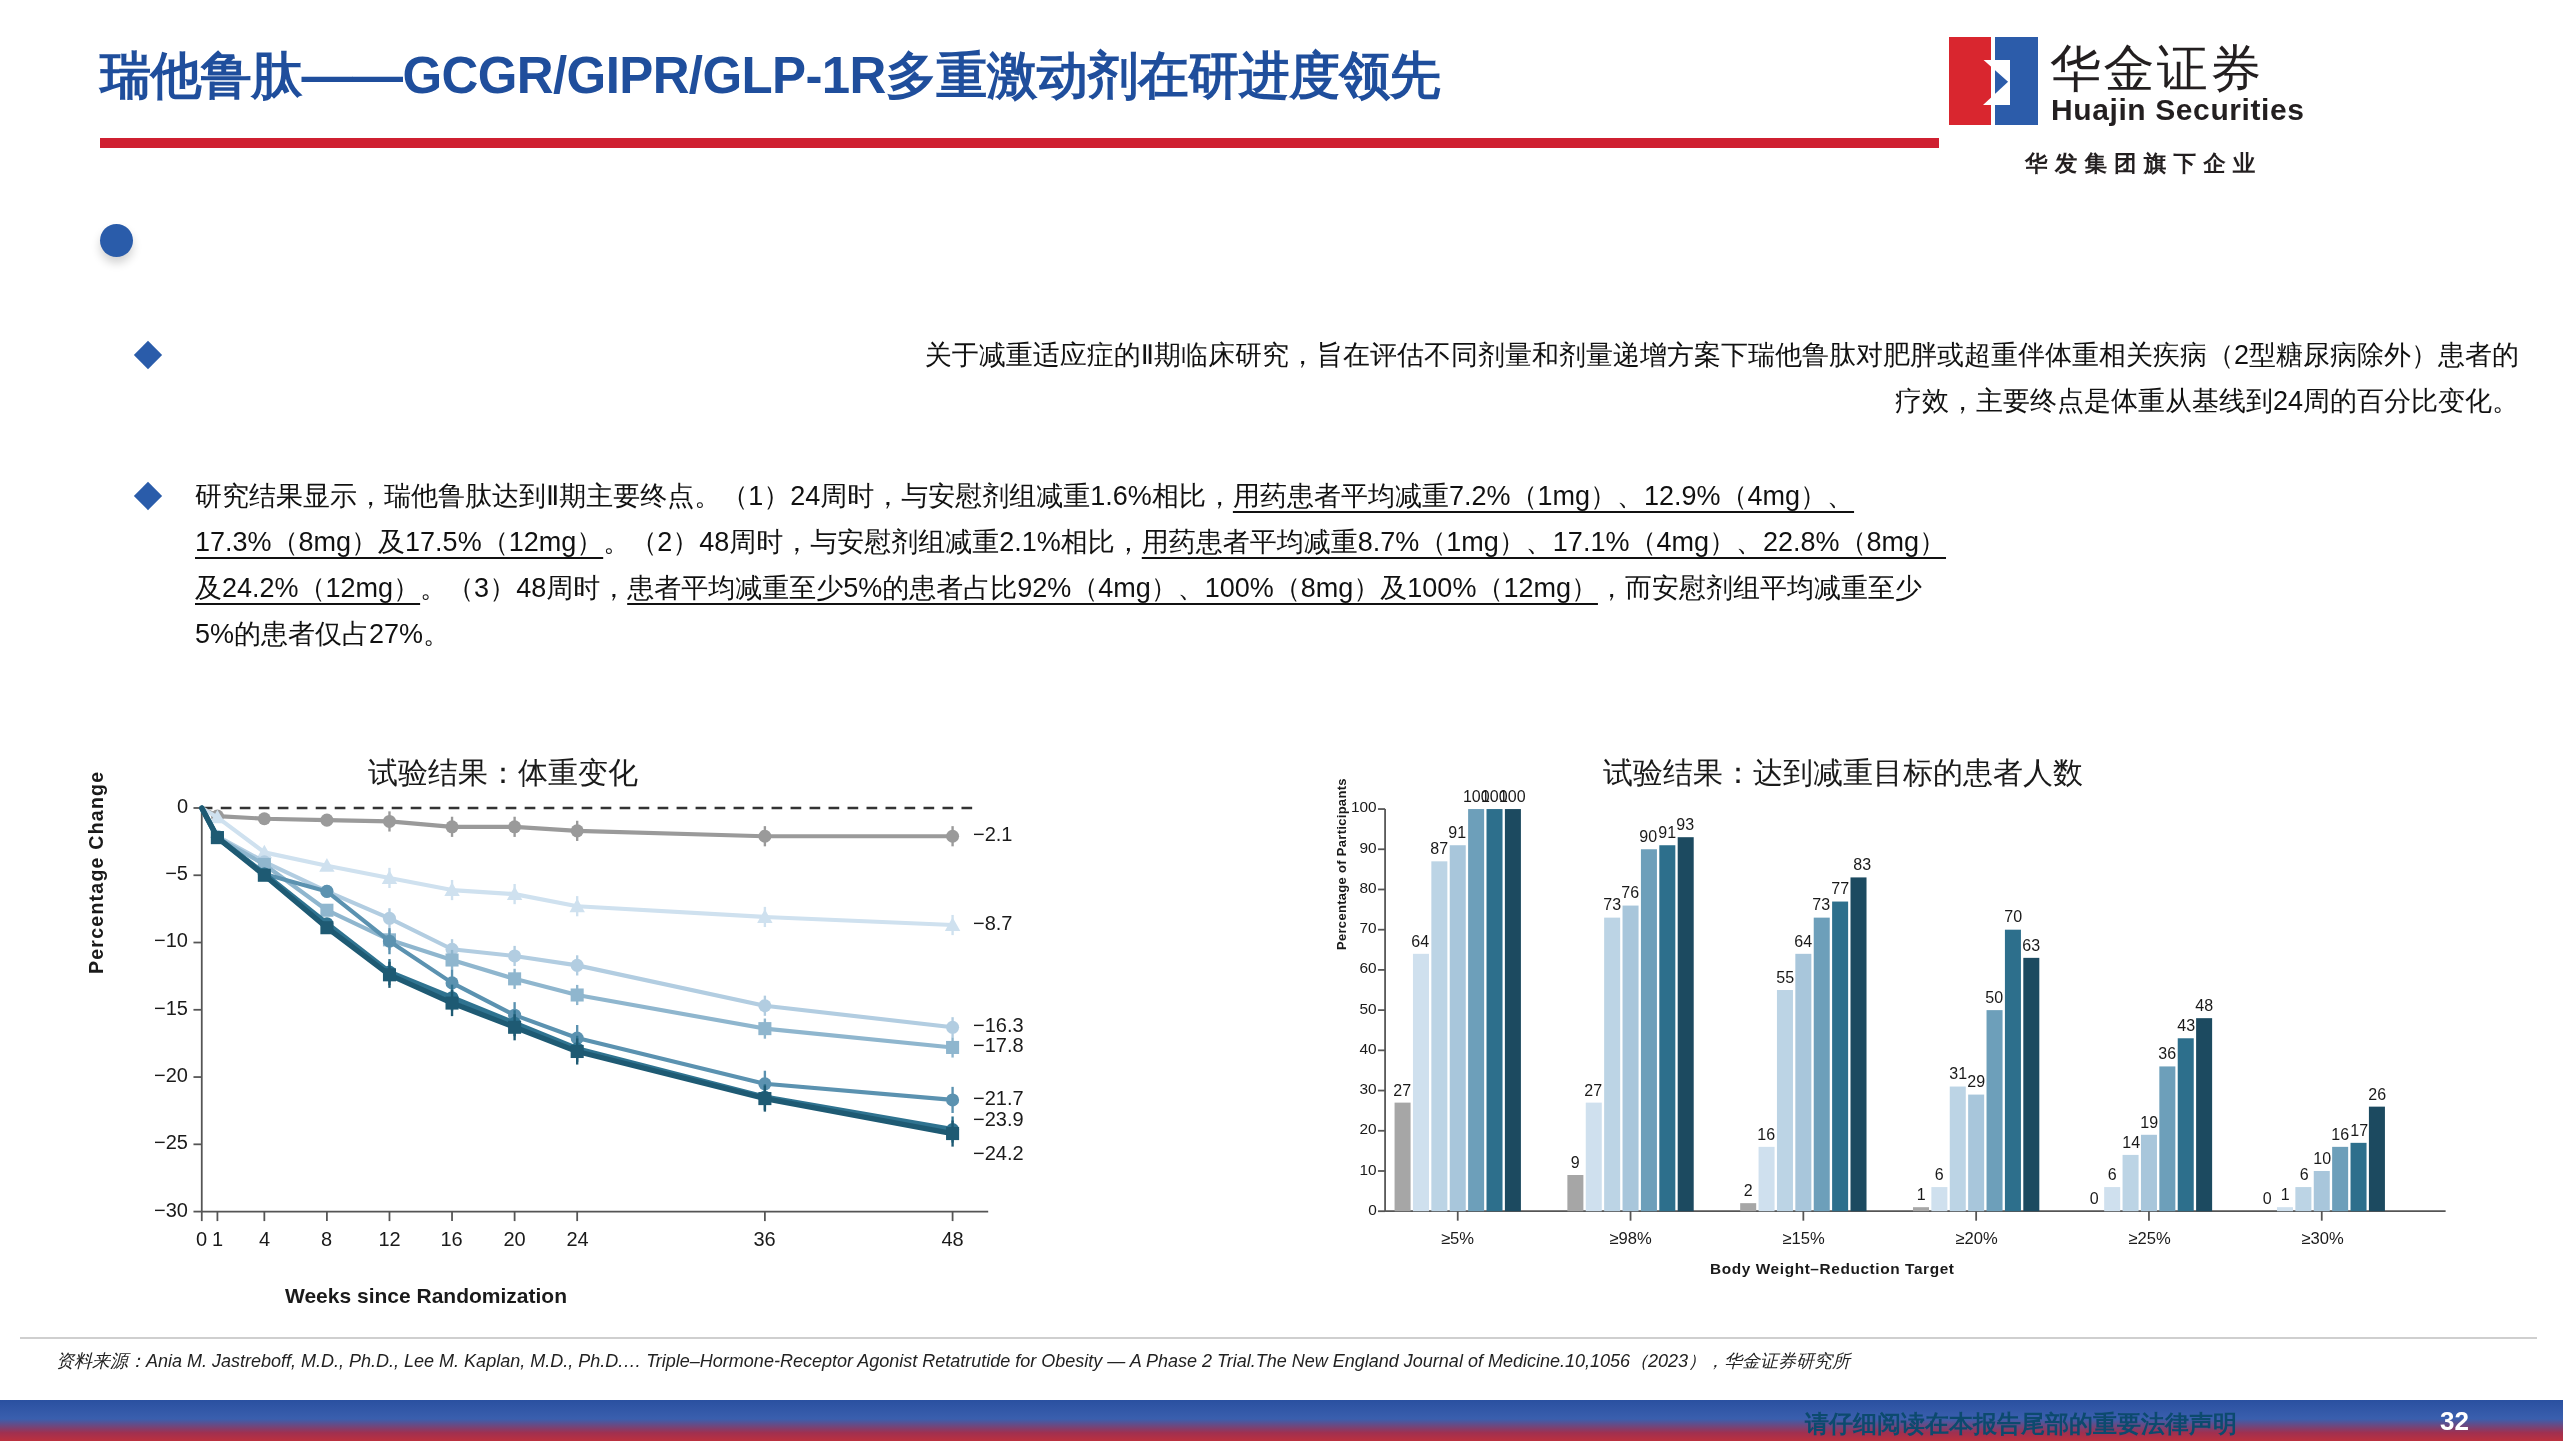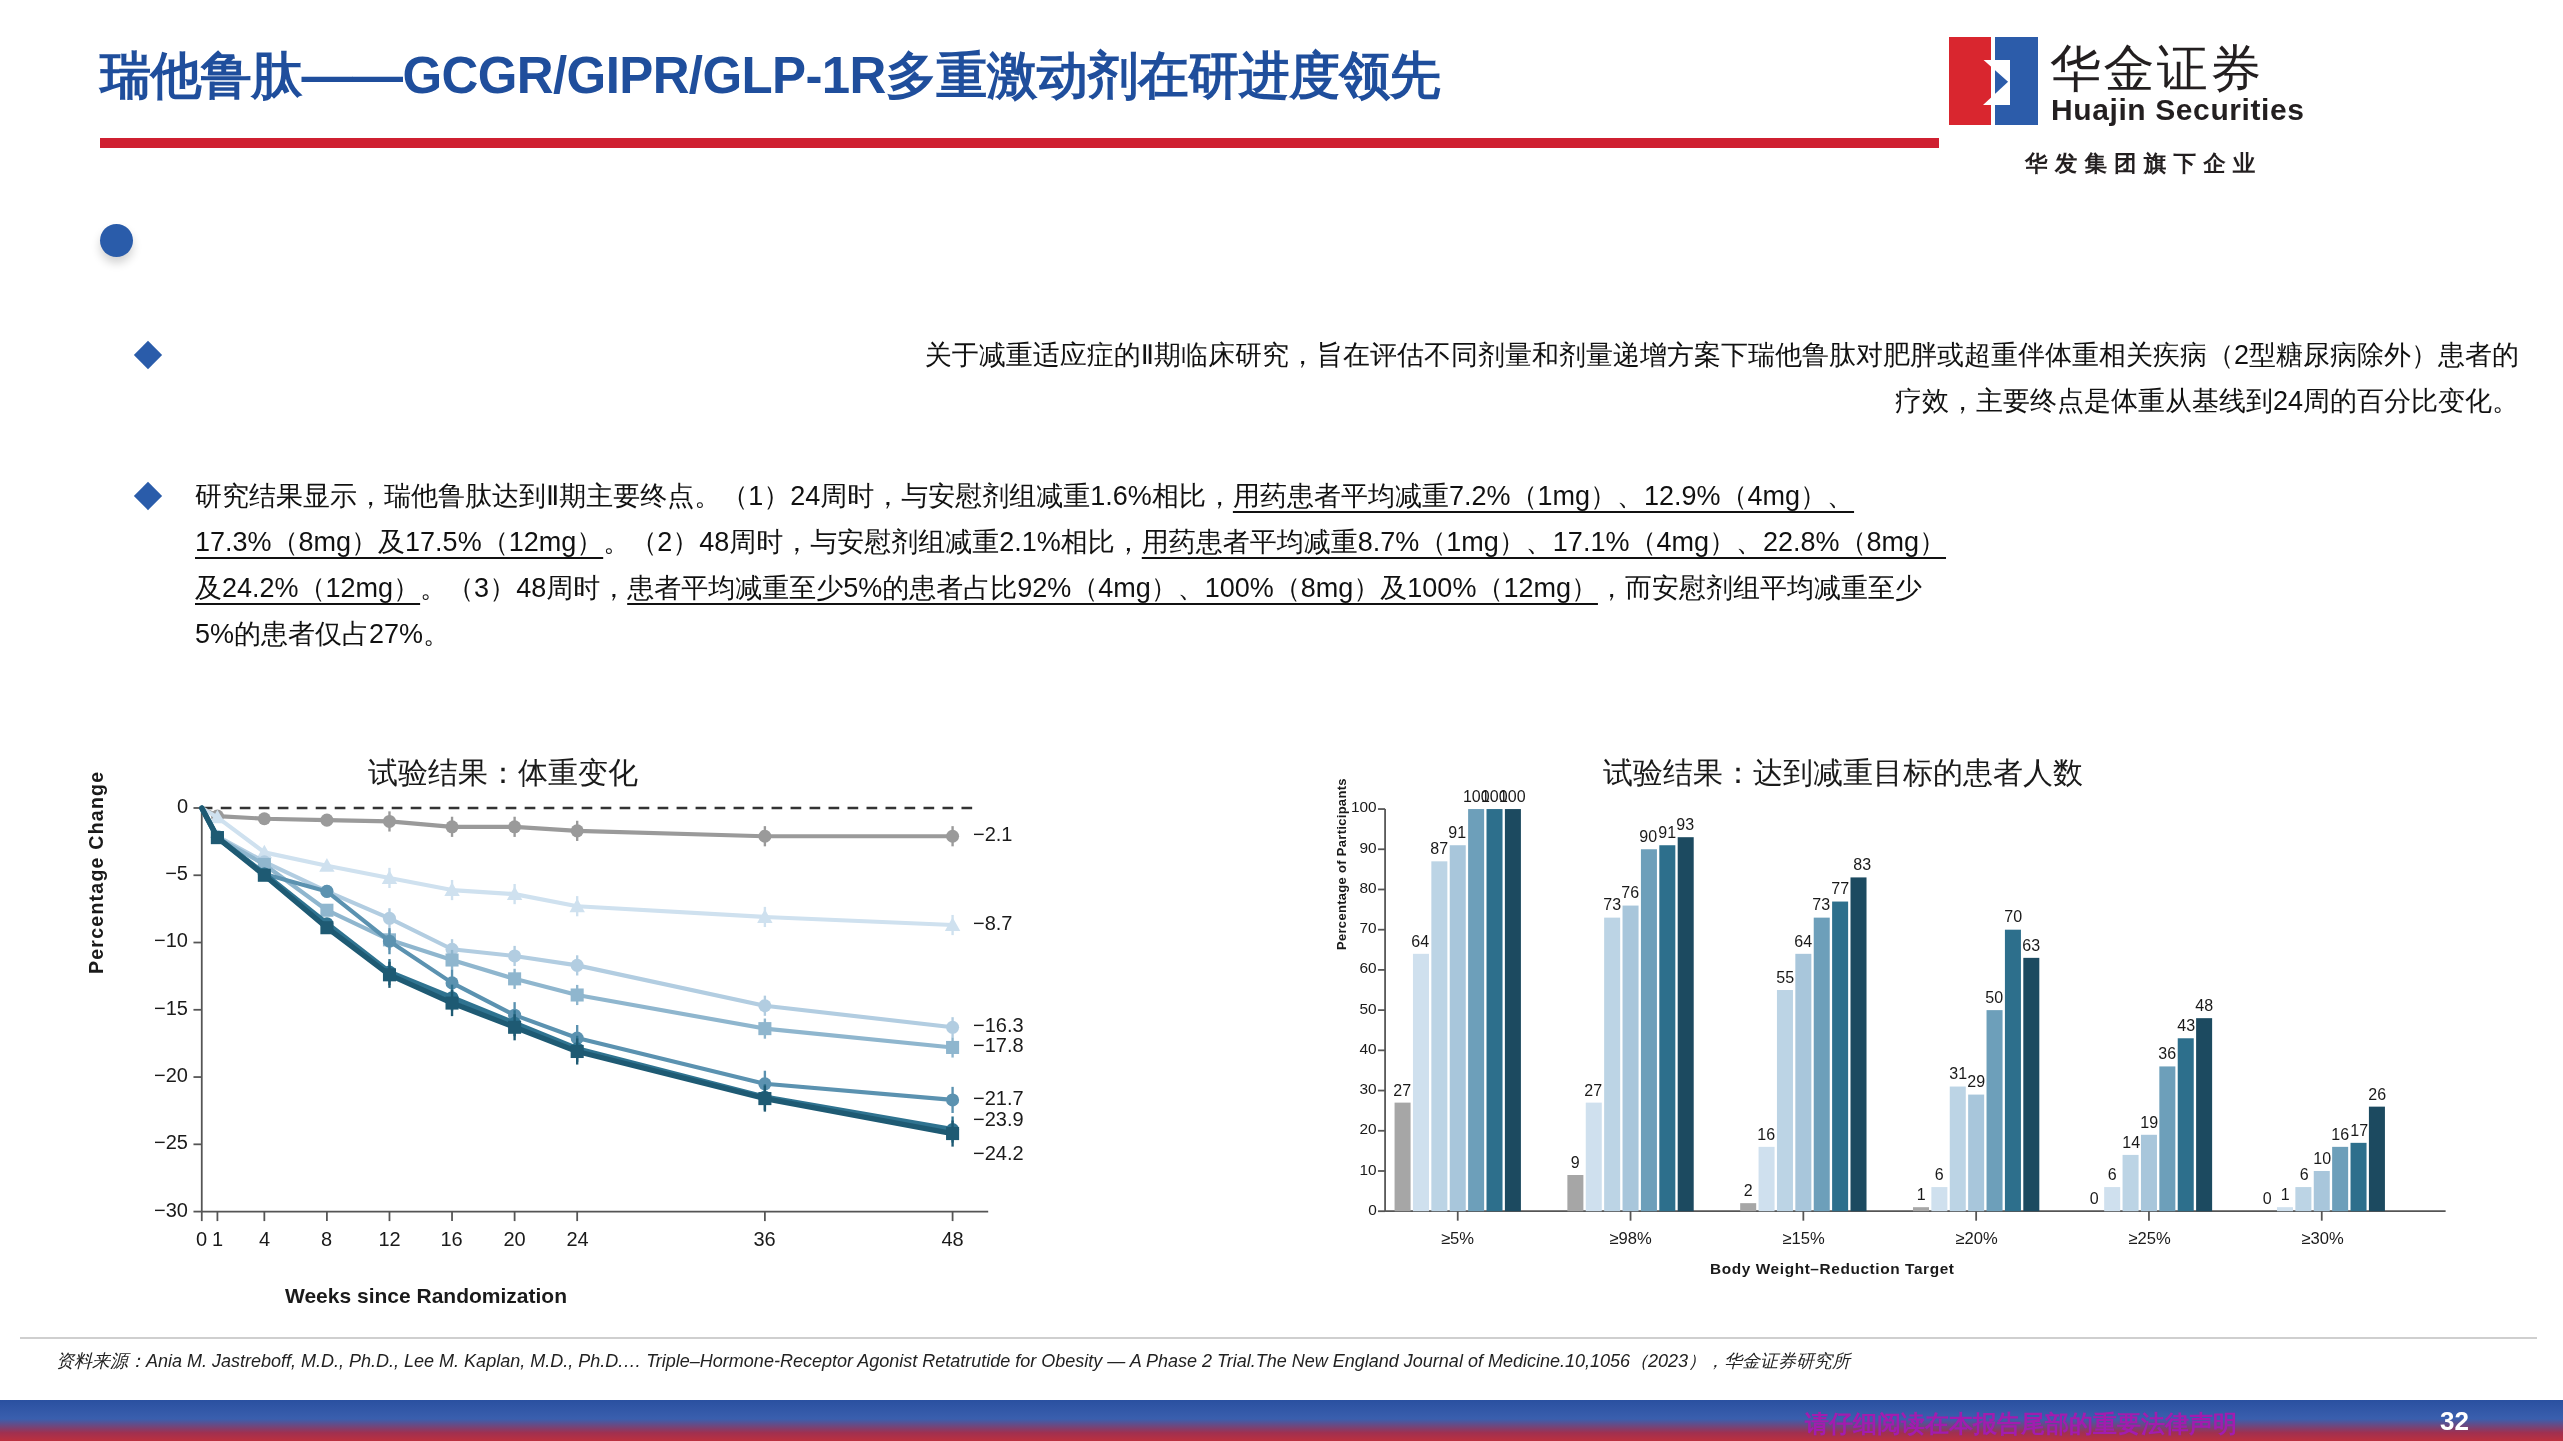--- a/index.html
+++ b/index.html
@@ -115,21 +115,21 @@
     position:absolute; left:24px; top:1349px;
     font-size:18px; font-style:italic; color:#222; white-space:nowrap;margin-left:32px;
   }
   #source-rule { position:absolute; left:20px; top:1337px; width:2517px; height:1.8px; background:#cfcfcf; }
   #footbar {
     position:absolute; left:0; top:1400px; width:2563px; height:42px;
     background:linear-gradient(180deg,#2a50a0 0%,#3a5fae 45%,#a03050 78%,#c0303c 100%);
   }
   #foot-text {
     position:absolute; left:1805px; top:1408px;
-    font-size:24px; font-weight:bold; color:#a21caf; white-space:nowrap;
+    font-size:24px; font-weight:bold; color:#0c4a6e; white-space:nowrap;
   }
   #foot-page {
     position:absolute; left:2440px; top:1406px;
     font-size:26px; font-weight:bold; color:#ffffff; white-space:nowrap;
   }
 </style>
 </head>
 <body>
 
 <div id="header">

